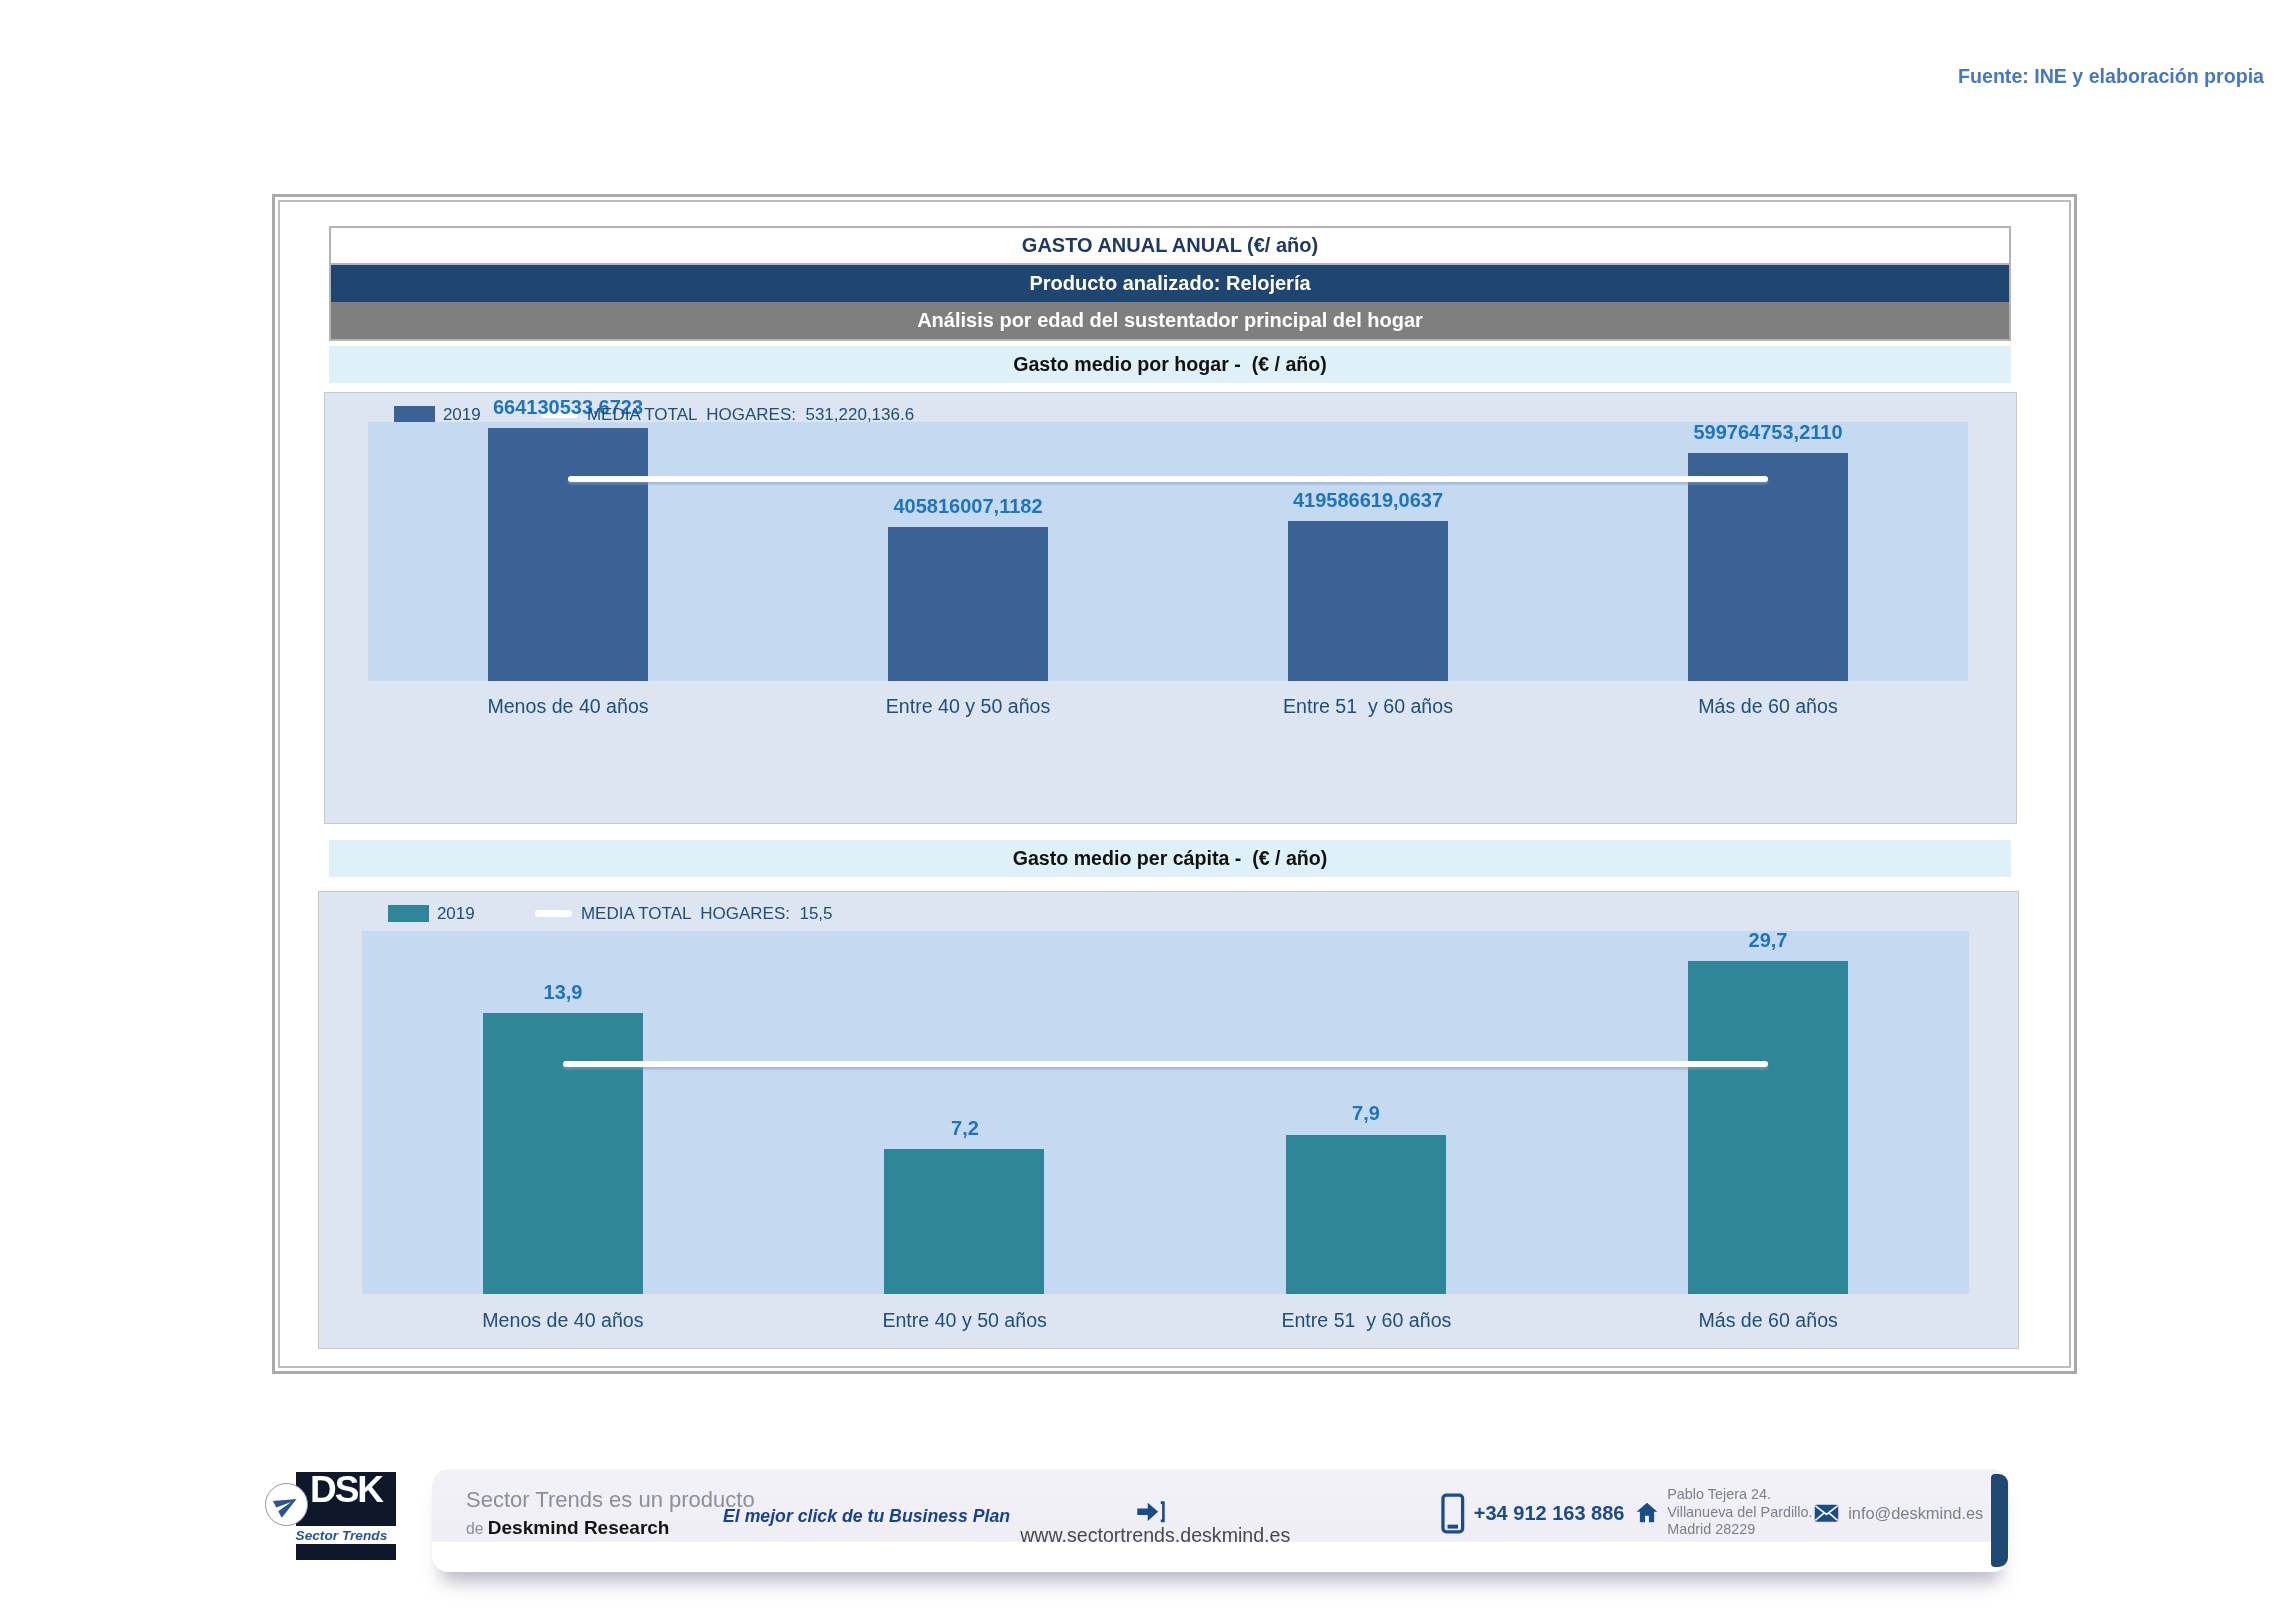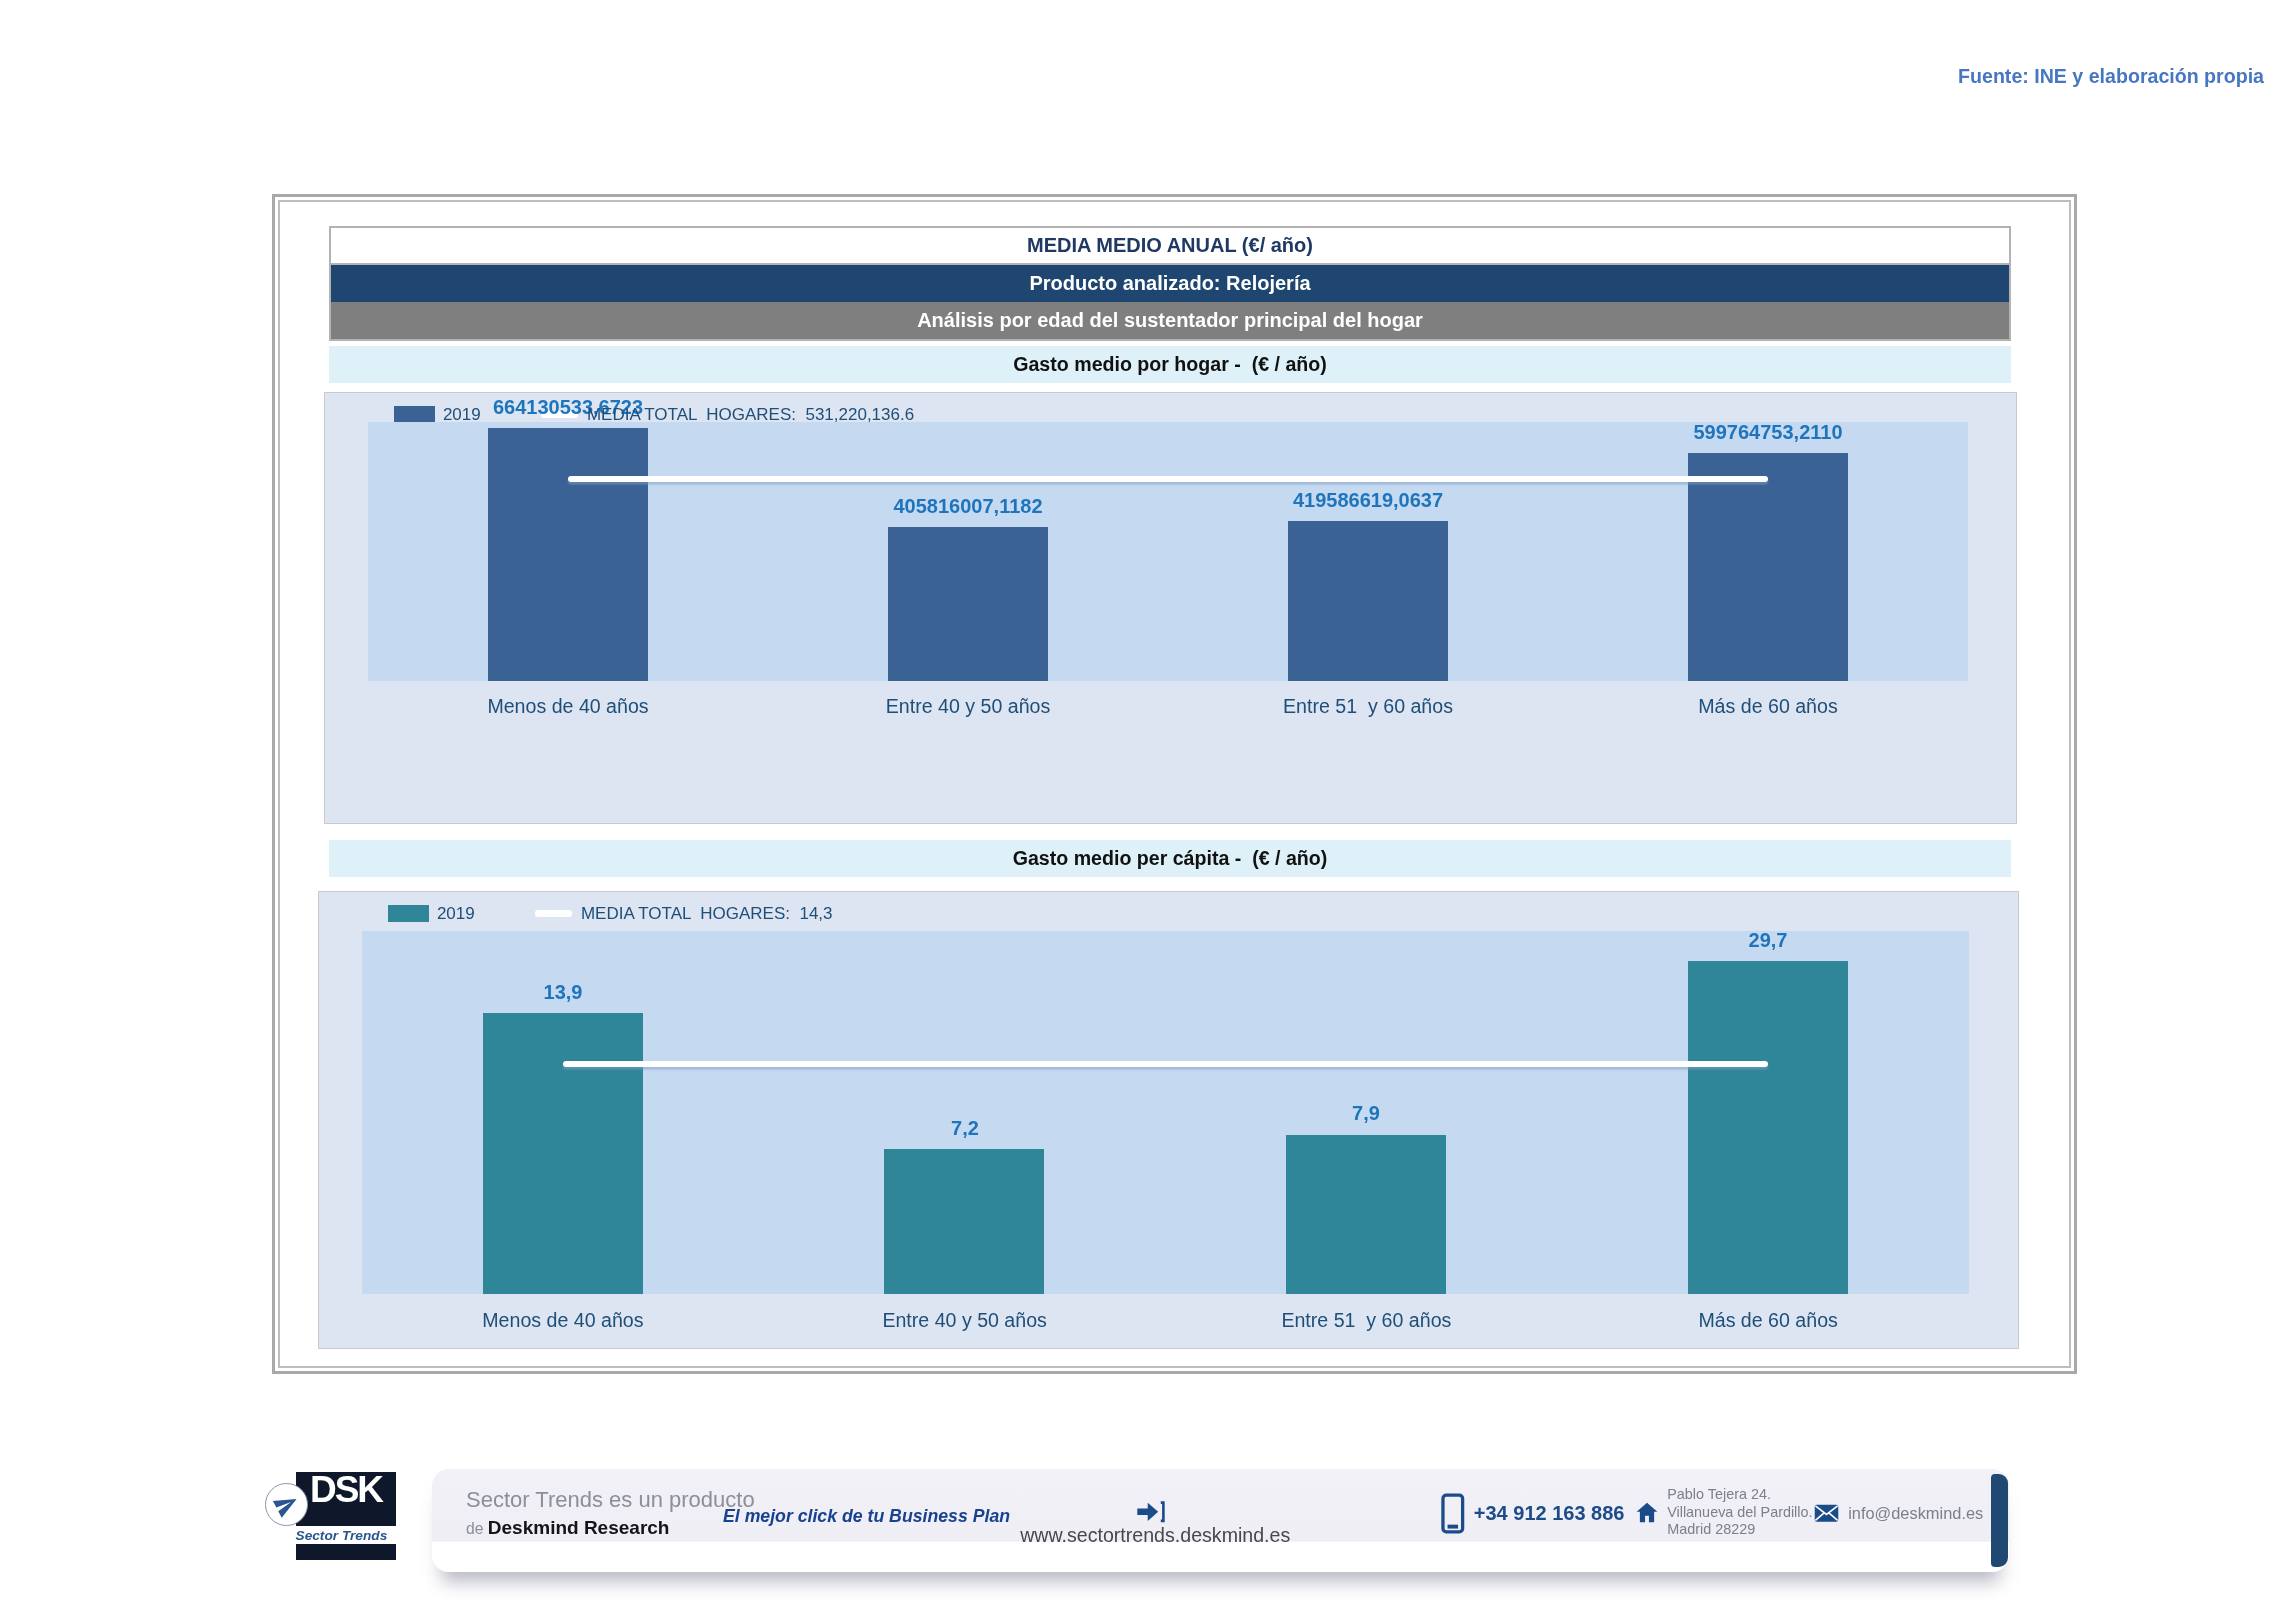--- a/index.html
+++ b/index.html
@@ -93,21 +93,21 @@
 </head>
 <body>
 
 <div class="page">
 
   <div class="fuente">Fuente: INE y elaboración propia</div>
 
   <div class="frame">
 
     <div class="hdr-stack">
-      <div class="band band-title pre">MEDIA MEDIO ANUAL (€/ año)</div>
+      <div class="band band-title pre">GASTO ANUAL ANUAL (€/ año)</div>
       <div class="band band-product pre">Producto analizado: Relojería</div>
       <div class="band band-analysis pre">Análisis por edad del sustentador principal del hogar</div>
     </div>
 
     <div class="band-section band-section1 pre">Gasto medio por hogar -  (€ / año)</div>
 
     <div class="chart chart-1" style="background: rgb(220, 229, 241);">
       <div class="legend">
         <span class="sw-sq" style="background: rgb(59, 98, 148);"></span>
         <span class="leg-year">2019</span>
@@ -133,21 +133,21 @@
         </div>
     </div>
 
     <div class="band-section band-section2 pre">Gasto medio per cápita -  (€ / año)</div>
 
     <div class="chart chart-2" style="background: rgb(220, 229, 241);">
       <div class="legend">
         <span class="sw-sq" style="background: rgb(47, 134, 152);"></span>
         <span class="leg-year">2019</span>
         <span class="sw-line"></span>
-        <span class="leg-media">MEDIA TOTAL  HOGARES:  14,3</span>
+        <span class="leg-media">MEDIA TOTAL  HOGARES:  15,5</span>
       </div>
       <div class="plot" style="background: rgb(197, 217, 241);">
           <div class="bar" style="left: 121px; width: 160px; height: 281px; background: rgb(47, 134, 152);"></div>
           <div class="bar-label" style="left: 201px; bottom: 290px;">13,9</div>
           <div class="bar" style="left: 522px; width: 160px; height: 145px; background: rgb(47, 134, 152);"></div>
           <div class="bar-label" style="left: 603px; bottom: 154px;">7,2</div>
           <div class="bar" style="left: 924px; width: 160px; height: 159px; background: rgb(47, 134, 152);"></div>
           <div class="bar-label" style="left: 1004px; bottom: 169px;">7,9</div>
           <div class="bar" style="left: 1326px; width: 160px; height: 333px; background: rgb(47, 134, 152);"></div>
           <div class="bar-label" style="left: 1406px; bottom: 342px;">29,7</div>

